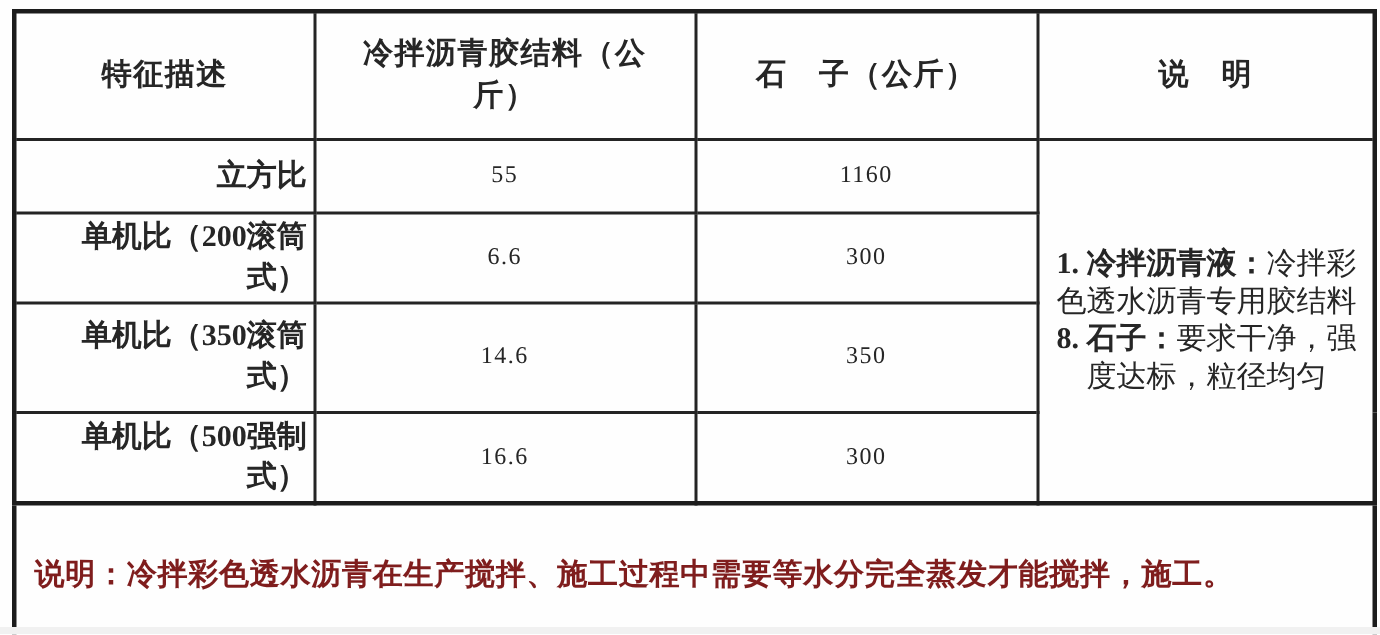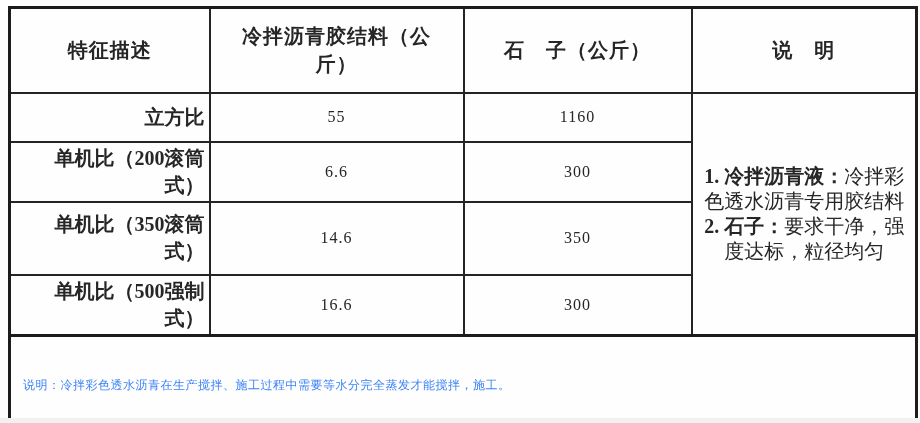--- a/index.html
+++ b/index.html
@@ -54,23 +54,23 @@
     line-height: 25px;
   }
   .remark-item { margin: 0; }
   .remark-label { font-weight: bold; }
   .footnote-cell {
     text-align: left;
     padding: 6px 12px;
     border-top: 3px solid #1c1c1c;
   }
   .footnote-text {
-    color: #3b82f6;
-    font-weight: normal;
-    font-size: 12px;
+    color: #7f1d1d;
+    font-weight: bold;
+    font-size: 20px;
     letter-spacing: 0.5px;
   }
   .bottom-edge {
     position: absolute;
     left: 0; right: 0; bottom: 0;
     height: 5px;
     background: #f1f1f1;
   }
 </style>
 </head>
@@ -101,21 +101,21 @@
       </tr>
 
       <tr class="h-r1">
         <td class="lbl">
           <span class="inner">立方比</span>
         </td>
         <td class="num">55</td>
         <td class="num">1160</td>
         <td class="remarks-cell" rowspan="4">
           <p class="remark-item"><span class="remark-label">1. 冷拌沥青液：</span><span>冷拌彩色透水沥青专用胶结料</span></p>
-          <p class="remark-item"><span class="remark-label">2. 石子：</span><span>要求干净，强度达标，粒径均匀</span></p>
+          <p class="remark-item"><span class="remark-label">8. 石子：</span><span>要求干净，强度达标，粒径均匀</span></p>
         </td>
       </tr>
 
       <tr class="h-r2">
         <td class="lbl">
           <span class="inner">单机比（200滚筒式）</span>
         </td>
         <td class="num">6.6</td>
         <td class="num">300</td>
       </tr>

